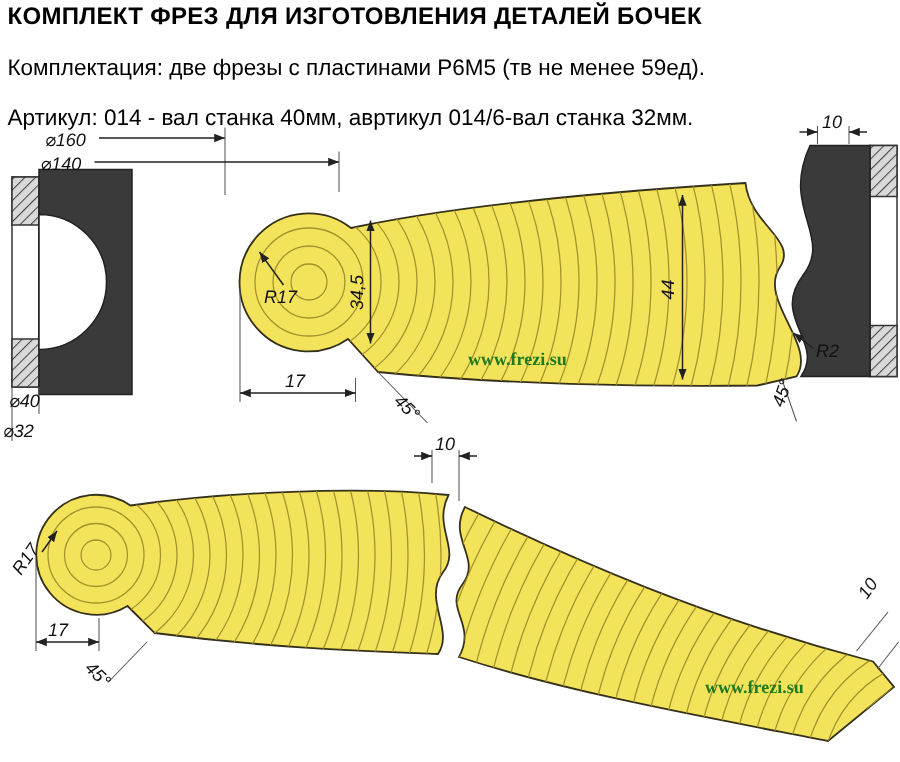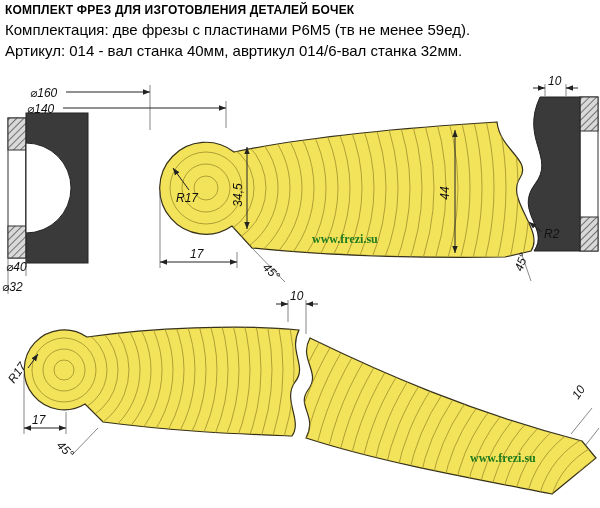--- a/index.html
+++ b/index.html
@@ -1,19 +1,19 @@
 <!DOCTYPE html>
 <html><head>
 <meta charset="utf-8">
 <style>
   html,body{margin:0;padding:0;background:#fff;}
   body{width:600px;height:508px;overflow:hidden;font-family:"Liberation Sans","DejaVu Sans",sans-serif;}
   .header{height:75px;box-sizing:border-box;padding:3px 5px 0 5px;}
-  .title{font-size:12px;font-weight:bold;color:#000;letter-spacing:.2px;}
-  .subtitle{font-size:15px;color:#000;margin-top:4px;}
+  .title{font-size:16px;font-weight:bold;color:#000;letter-spacing:.2px;}
+  .subtitle{font-size:15px;color:#000;margin-top:16px;}
   svg{display:block;}
   .dim{font-family:"Liberation Sans","DejaVu Sans",sans-serif;font-size:12px;font-style:italic;fill:#111;}
   .dimline{stroke:#222;stroke-width:1;fill:none;}
   .extline{stroke:#555;stroke-width:.7;fill:none;}
   .wm{font-family:"Liberation Serif","DejaVu Serif",serif;font-size:12px;font-weight:bold;fill:#1e7a1e;}
   .steel{fill:#3a3a3a;stroke:#222;stroke-width:1;}
   .wood{fill:#f3e35a;stroke:#35301a;stroke-width:1.2;}
   .grain{stroke:#a3922e;stroke-width:.85;fill:none;}
   .hub{fill:#fff;stroke:#333;stroke-width:1;}
 </style>

